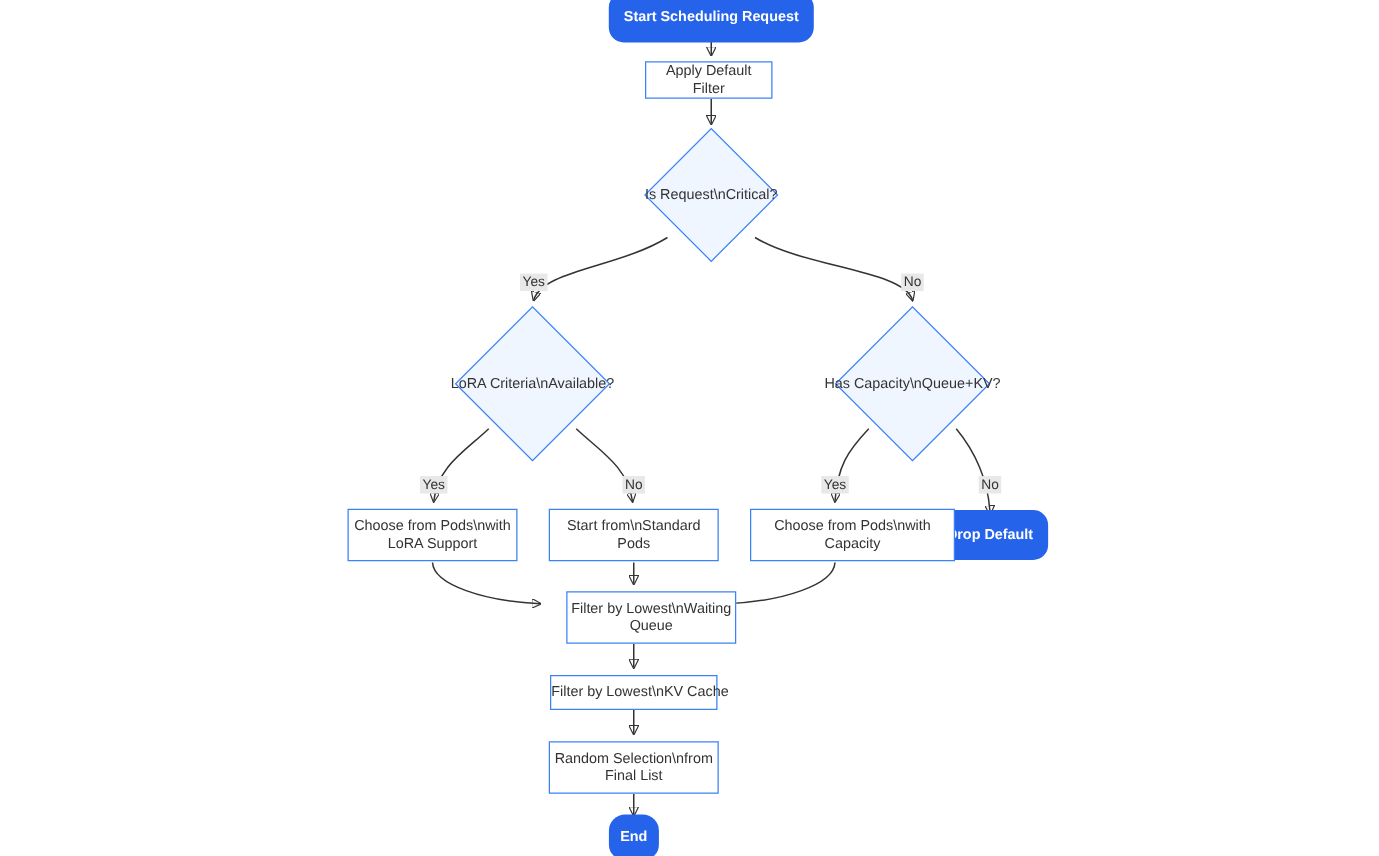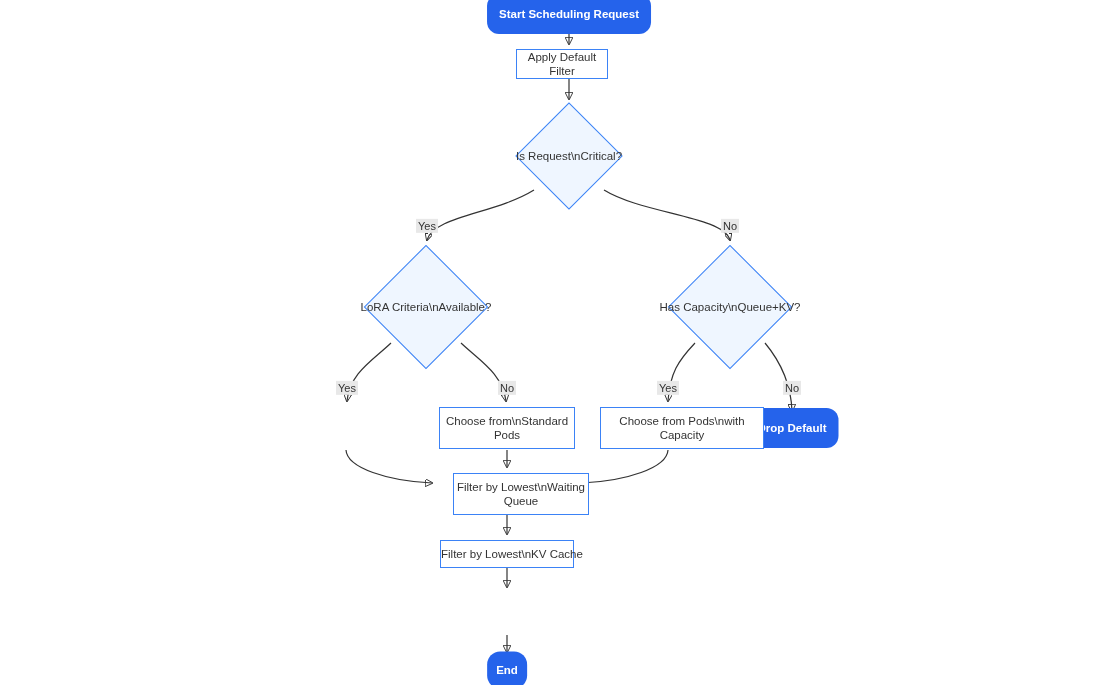--- a/index.html
+++ b/index.html
@@ -55,34 +55,40 @@
   <div class="node stadium" style="left:569px;top:14px;">
     <span>Start Scheduling Request</span>
   </div>
   <div class="node stadium" style="left:792px;top:428px;">
     <span>Drop Default</span>
   </div>
   <div class="node stadium" style="left:507px;top:670px;height:37px;border-radius:13px;padding:0 9px;">
     <span>End</span>
   </div>
 
-  <div class="node rect" style="left:516px;top:49px;width:92px;height:30px;text-align:center;">
+  <div class="node rect" style="left:516px;top:49px;width:102px;height:30px;text-align:center;">
     <span class="lbl">Apply Default Filter</span>
   </div>
+  <div class="node rect" style="left:278px;top:407px;width:136px;height:42px;">
+    <span class="lbl">Choose from Pods\nwith LoRA Support</span>
+  </div>
   <div class="node rect" style="left:439px;top:407px;width:136px;height:42px;">
-    <span class="lbl">Choose from\nStandard Pods</span>
+    <span class="lbl">Start from\nStandard Pods</span>
   </div>
   <div class="node rect" style="left:600px;top:407px;width:164px;height:42px;">
     <span class="lbl">Choose from Pods\nwith Capacity</span>
   </div>
   <div class="node rect" style="left:453px;top:473px;width:136px;height:42px;">
     <span class="lbl">Filter by Lowest\nWaiting Queue</span>
   </div>
   <div class="node rect" style="left:440px;top:540px;width:134px;height:28px;">
     <span class="lbl" style="white-space:nowrap;">Filter by Lowest\nKV Cache</span>
+  </div>
+  <div class="node rect" style="left:439px;top:593px;width:136px;height:42px;">
+    <span class="lbl">Random Selection\nfrom Final List</span>
   </div>
 
   <div class="diamond-shape" style="left:569px;top:156px;width:74px;height:74px;"></div>
   <div class="diamond-label" style="left:569px;top:156px;">Is Request\nCritical?</div>
 
   <div class="diamond-shape" style="left:426px;top:307px;width:86px;height:86px;"></div>
   <div class="diamond-label" style="left:426px;top:307px;">LoRA Criteria\nAvailable?</div>
 
   <div class="diamond-shape" style="left:730px;top:307px;width:86px;height:86px;"></div>
   <div class="diamond-label" style="left:730px;top:307px;">Has Capacity\nQueue+KV?</div>

